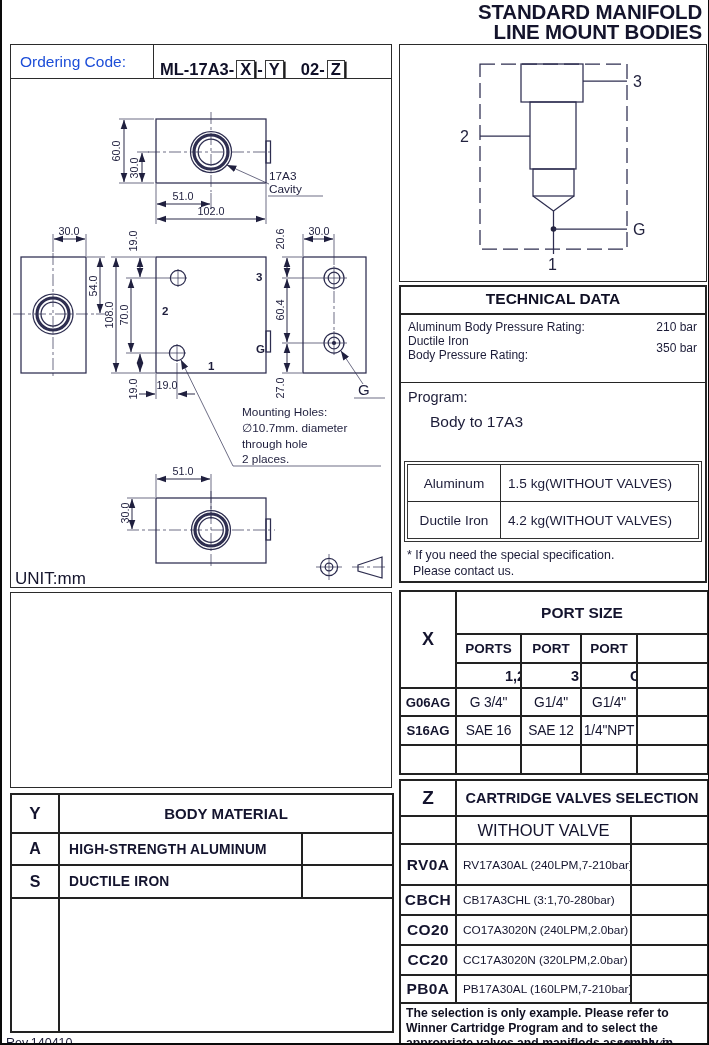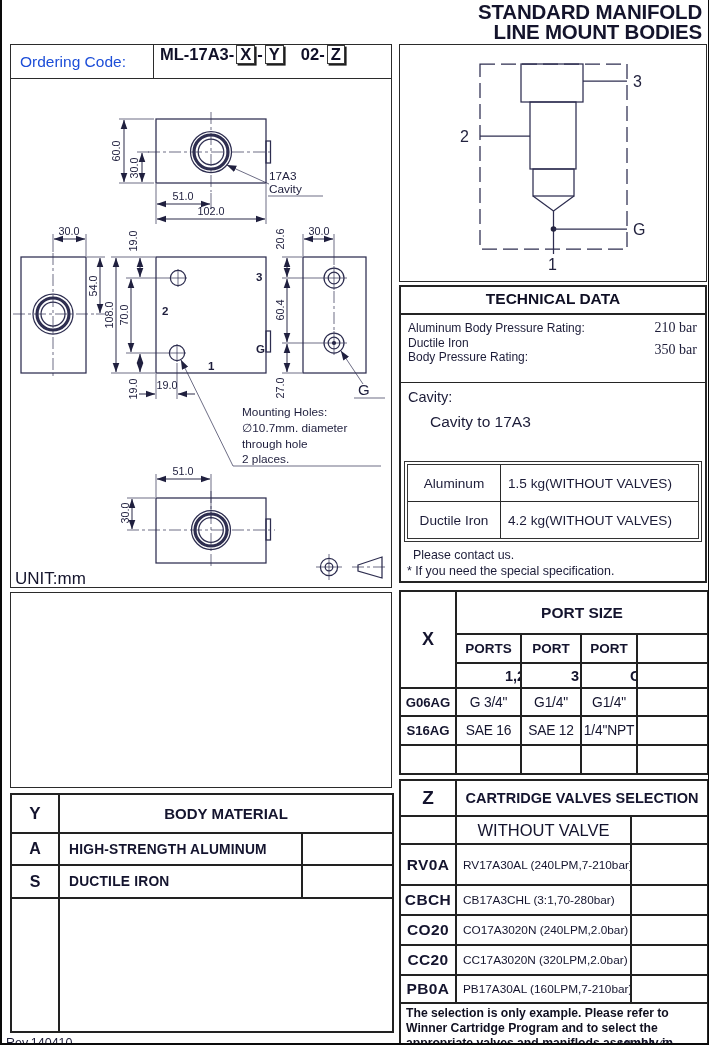--- a/index.html
+++ b/index.html
@@ -12,21 +12,21 @@
   .abox{position:absolute; border:1.7px solid #2b2b2b; background:#fff; box-sizing:border-box;}
 
   
   .title{position:absolute; top:2px; right:6px; text-align:right;
     font-weight:bold; font-size:20.5px; line-height:19.5px; color:#14142c; letter-spacing:-0.2px;}
 
   
   .ordering{left:8px; top:44px; width:382px; height:36px; display:flex; align-items:stretch;}
   .olabel{width:143px; border-right:1.7px solid #2b2b2b; display:flex; align-items:center;
     padding-left:9px; font-size:15.5px; color:#1d4ed8; box-sizing:border-box;}
-  .ocode{display:flex; align-items:flex-start; padding-left:6px; font-weight:bold; font-size:16.5px; color:#101028;}
+  .ocode{display:flex; align-items:flex-end; padding-left:6px; font-weight:bold; font-size:16.5px; color:#101028;}
   .cb{display:inline-block; border:1.3px solid #3a3a3a; box-shadow:1.6px 1.6px 0 #1e1e1e;
     padding:0 3px; margin:0 2px; line-height:17px;}
   .osuffix{margin-left:15px;}
 
   
   .drawbox{left:8px; top:78px; width:382px; height:510px;}
   .emptybox{left:8px; top:592px; width:382px; height:196px;}
   svg{display:block; font-family:"Liberation Sans",sans-serif;}
   .b{fill:none;stroke:#2e2e50;stroke-width:1.25;}
   .bb{fill:none;stroke:#2e2e50;stroke-width:3.2;}
@@ -42,21 +42,21 @@
   .sd{fill:none;stroke:#2e2e50;stroke-width:1.25;stroke-dasharray:15 6;}
   .st{font-size:16px; fill:#23233f;}
 
   
   .tdwrap{left:397px; top:285px; width:308px; height:298px; border:2px solid #242424;}
   .td-title{height:26px; line-height:24px; text-align:center; font-weight:bold; font-size:15.5px;
     color:#0f0f24; border-bottom:2px solid #242424;}
   .td-ratings{border-bottom:1.8px solid #242424; padding:5px 8px 6px 7px; height:68px; box-sizing:border-box;}
   .rrow{display:flex; justify-content:space-between; align-items:center;}
   .rlabel{font-size:12px; line-height:1.18;}
-  .rvalue{font-size:14px;font-family:Liberation Serif, serif;}
+  .rvalue{font-size:12px;}
   .td-cavity{padding:6px 8px 0 7px; height:76px; box-sizing:border-box; font-size:14.5px;}
   .cav-val{margin:8px 0 0 22px; font-size:15.5px;}
   .cav-note{margin-top:8px; font-size:12.4px;}
   .wtwrap{margin:2px 3px 0 3px; border:4px double #333;}
   table.wt{border-collapse:collapse; width:100%; table-layout:fixed;}
   .wt td{height:36px; font-size:13.6px; color:#1c1c38; padding:0;}
   .wt tr:first-child td{border-bottom:1.4px solid #2a2a2a;}
   .wt td.m{width:92px; text-align:center; border-right:1.4px solid #2a2a2a;}
   .wt td.v{text-align:left; padding-left:7px;}
   .td-note{padding:5px 6px 0 6px; font-size:12.4px; line-height:1.3;}
@@ -299,40 +299,40 @@
       </div>
       <div class="rrow">
         <span class="rlabel">
           <span>Ductile Iron</span><br>
           <span>Body Pressure Rating:</span>
         </span>
         <span class="rvalue">350 bar</span>
       </div>
     </div>
     <div class="td-cavity">
-      <div>Cavity:</div>
-      <div class="cav-val">Cavity to 17A3</div>
+      <div>Program:</div>
+      <div class="cav-val">Body to 17A3</div>
     </div>
     <div class="wtwrap">
       <table class="wt">
         <tbody>
             <tr>
           <td class="m">Aluminum</td>
           <td class="v">1.5 kg(WITHOUT VALVES)</td>
         </tr>
         <tr>
           <td class="m">Ductile Iron</td>
           <td class="v">4.2 kg(WITHOUT VALVES)</td>
         </tr>
       </tbody>
         </table>
     </div>
     <div class="td-note">
+      <div>* If you need the special specification.</div>
       <div style="padding-left:6px;">Please contact us.</div>
-      <div>* If you need the special specification.</div>
     </div>
   </div>
 
   <div class="tblwrap pstwrap">
     <table class="tbl pst">
       <colgroup>
         <col style="width:56px">
           <col style="width:65px">
           <col style="width:60px">
           <col style="width:56px">

